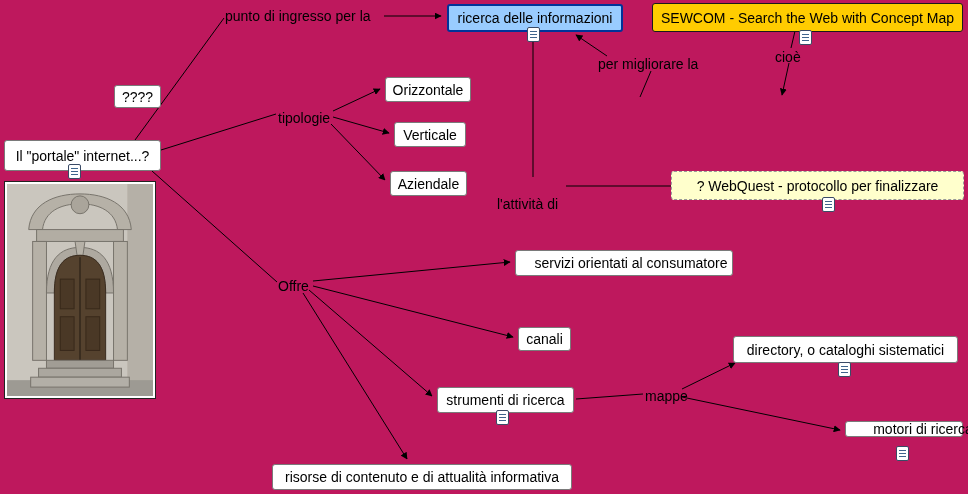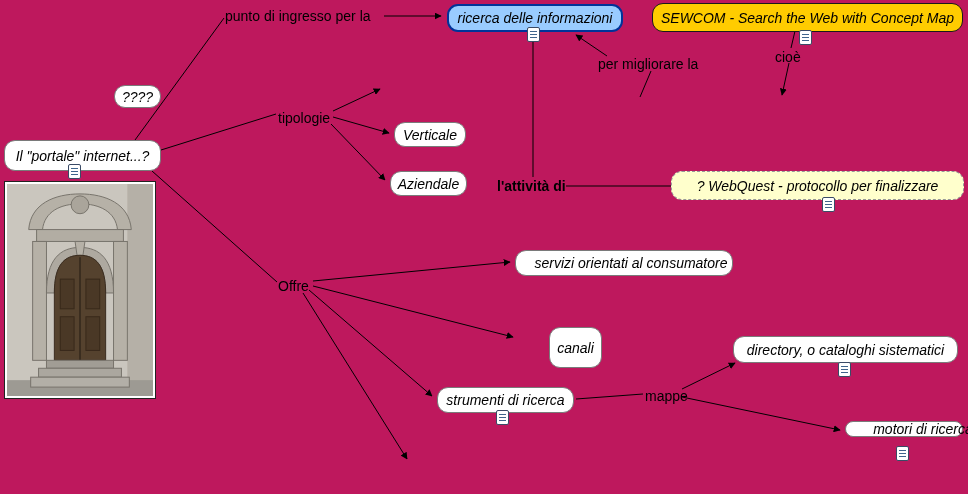--- a/index.html
+++ b/index.html
@@ -6,21 +6,21 @@
   html,body { background:#fff; }
   .canvas {
     position:relative; width:968px; height:494px; background:#be185d;
     font-family:"Liberation Sans", sans-serif; font-size:14px; color:#000;
     overflow:hidden;
   }
   .links { position:absolute; left:0; top:0; width:968px; height:494px; }
   .concept {
     position:absolute; display:flex; align-items:center; justify-content:center;
     text-align:left; white-space:nowrap; background:#fff;
-    border:1px solid #7a7a7a; border-radius:11px; padding:2px 6px;font-style:italic;
+    border:1px solid #7a7a7a; border-radius:3px; padding:2px 6px;
   }
   .concept.blue  { background:#99CCFF; border:2px solid #003399; }
   .concept.gold  { background:#FFCC00; border:1px solid #1a1a1a; }
   .concept.cream { background:#FFFFCC; border:1px dashed #999999; }
   .phrase { position:absolute; white-space:nowrap; }
   .res-icon {
     position:absolute; width:13px; height:15px; background:#fff;
     border:1px solid #3a4a66; border-radius:2px;
   }
   .res-icon::before {
@@ -37,31 +37,31 @@
   #n-ricerca    { left:447px; top:4px;   width:176px; height:28px; }
   #n-sewcom     { left:652px; top:3px;   width:311px; height:29px; }
   #n-usomappe   { left:568px; top:98px;  width:392px; height:28px; }
   #n-question   { left:114px; top:85px;  width:47px;  height:23px; }
   #n-portale    { left:4px;   top:140px; width:157px; height:31px; }
   #n-orizzontale{ left:385px; top:77px;  width:86px;  height:25px; }
   #n-verticale  { left:394px; top:122px; width:72px;  height:25px; }
   #n-aziendale  { left:390px; top:171px; width:77px;  height:25px; }
   #n-webquest   { left:671px; top:171px; width:293px; height:29px; }
   #n-servizi    { left:515px; top:250px; width:218px; height:26px;padding-left:20px; }
-  #n-canali     { left:549px; top:327px; width:53px;  height:41px; }
+  #n-canali     { left:518px; top:327px; width:53px;  height:24px; }
   #n-strumenti  { left:437px; top:387px; width:137px; height:26px; }
   #n-directory  { left:733px; top:336px; width:225px; height:27px; }
   #n-motori     { left:845px; top:421px; width:118px; height:16px;padding-left:44px; }
   #n-risorse    { left:272px; top:464px; width:300px; height:26px; }
 
   #ph-punto        { left:225px; top:8px; }
   #ph-permigliorare{ left:598px; top:56px; }
   #ph-cioe         { left:775px; top:49px; }
   #ph-tipologie    { left:278px; top:110px; }
-  #ph-attivita     { left:497px; top:178px;font-weight:bold; }
+  #ph-attivita     { left:497px; top:196px; }
   #ph-offre        { left:278px; top:278px; }
   #ph-come         { left:645px; top:388px; }
 
   #ic-ricerca   { left:527px; top:27px; }
   #ic-sewcom    { left:799px; top:30px; }
   #ic-portale   { left:68px;  top:164px; }
   #ic-webquest  { left:822px; top:197px; }
   #ic-strumenti { left:496px; top:410px; }
   #ic-directory { left:838px; top:362px; }
   #ic-motori    { left:896px; top:446px; }
@@ -106,28 +106,30 @@
   <div class="phrase" id="ph-cioe">cioè</div>
   <div class="phrase" id="ph-tipologie">tipologie</div>
   <div class="phrase" id="ph-attivita">l'attività di</div>
   <div class="phrase" id="ph-offre">Offre</div>
   <div class="phrase" id="ph-come">mappe</div>
 
   <div class="concept blue" id="n-ricerca">ricerca delle informazioni</div>
   <div class="concept gold" id="n-sewcom">SEWCOM - Search the Web with Concept Map</div>
   <div class="concept" id="n-question">????</div>
   <div class="concept" id="n-portale">Il "portale" internet...?</div>
+  <div class="concept" id="n-orizzontale">Orizzontale</div>
   <div class="concept" id="n-verticale">Verticale</div>
   <div class="concept" id="n-aziendale">Aziendale</div>
   <div class="concept cream" id="n-webquest">? WebQuest - protocollo per finalizzare</div>
   <div class="concept" id="n-servizi">servizi orientati al consumatore</div>
   <div class="concept" id="n-canali">canali</div>
   <div class="concept" id="n-strumenti">strumenti di ricerca</div>
   <div class="concept" id="n-directory">directory, o cataloghi sistematici</div>
   <div class="concept" id="n-motori">motori di ricerca</div>
+  <div class="concept" id="n-risorse">risorse di contenuto e di attualità informativa</div>
 
   <span class="res-icon" id="ic-ricerca"></span>
   <span class="res-icon" id="ic-sewcom"></span>
   <span class="res-icon" id="ic-portale"></span>
   <span class="res-icon" id="ic-webquest"></span>
   <span class="res-icon" id="ic-strumenti"></span>
   <span class="res-icon" id="ic-directory"></span>
   <span class="res-icon" id="ic-motori"></span>
 
   <div class="photo">

